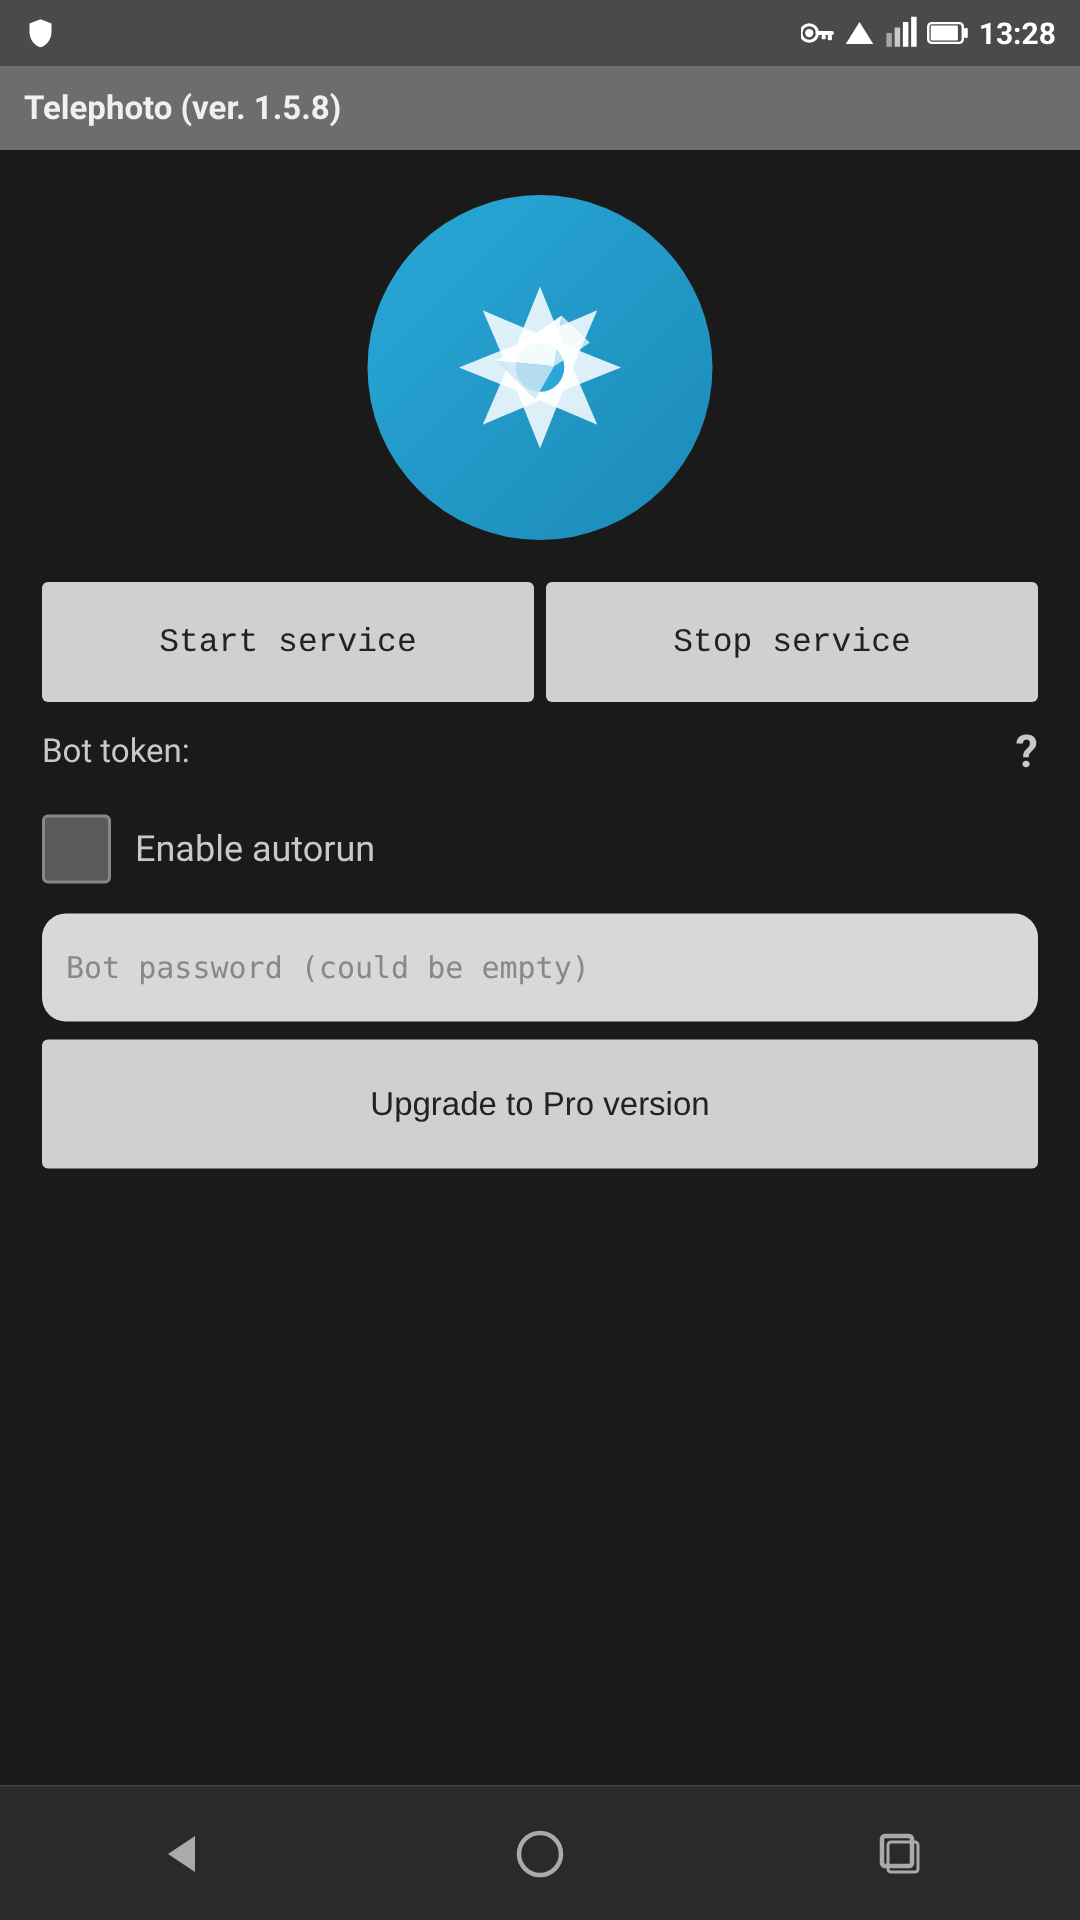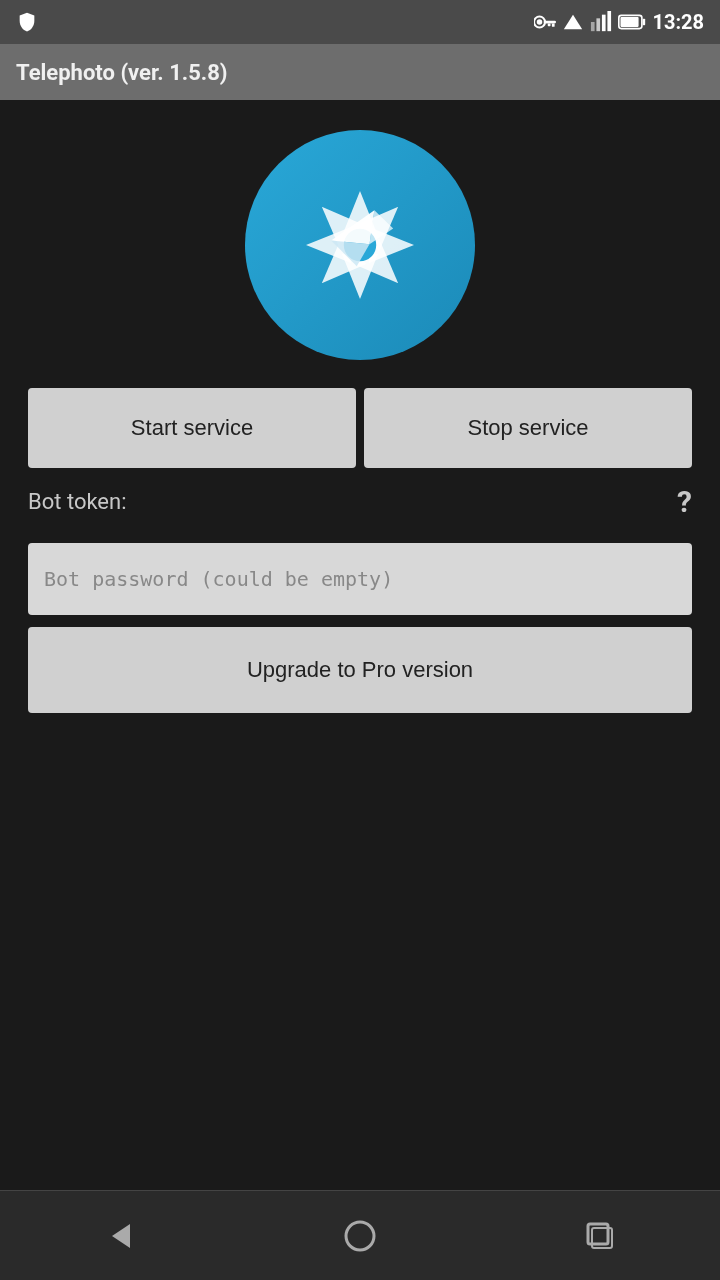--- a/index.html
+++ b/index.html
@@ -97,21 +97,21 @@
 
     .service-btn {
       flex: 1;
       height: 80px;
       background: #d0d0d0;
       border: none;
       border-radius: 4px;
       font-size: 22px;
       color: #222;
       cursor: pointer;
-      font-family: Liberation Sans, sans-serif;
+      font-family: Liberation Mono, monospace;
       font-weight: normal;
     }
 
     
     .token-label-row {
       display: flex;
       width: 100%;
       align-items: center;
       justify-content: space-between;
       margin-bottom: 24px;
@@ -170,21 +170,21 @@
     .autorun-label {
       color: #c8c8c8;
       font-size: 24px;
     }
 
     
     .password-input {
       width: 100%;
       background: #d8d8d8;
       border: none;
-      border-radius: 4px;
+      border-radius: 16px;
       padding: 20px 16px;
       font-size: 20px;
       color: #888;
       font-family: monospace;
       margin-bottom: 12px;
       height: 72px;
     }
 
     .password-input::placeholder {
       color: #888;
@@ -305,20 +305,24 @@
     <button class="service-btn">Start service</button>
     <button class="service-btn">Stop service</button>
   </div>
 
   <div class="token-label-row">
     <span class="token-label">Bot token:</span>
     <span class="help-icon">?</span>
   </div>
 
 
+  <div class="autorun-row">
+    <input type="checkbox" class="autorun-checkbox" style="">
+    <span class="autorun-label">Enable autorun</span>
+  </div>
 
   <input type="text" class="password-input" placeholder="Bot password (could be empty)" style="">
 
   <button class="upgrade-btn">Upgrade to Pro version</button>
 
 </div>
 
 <div class="nav-bar">
   <div class="nav-btn">
     <svg width="36" height="36" viewBox="0 0 36 36">

